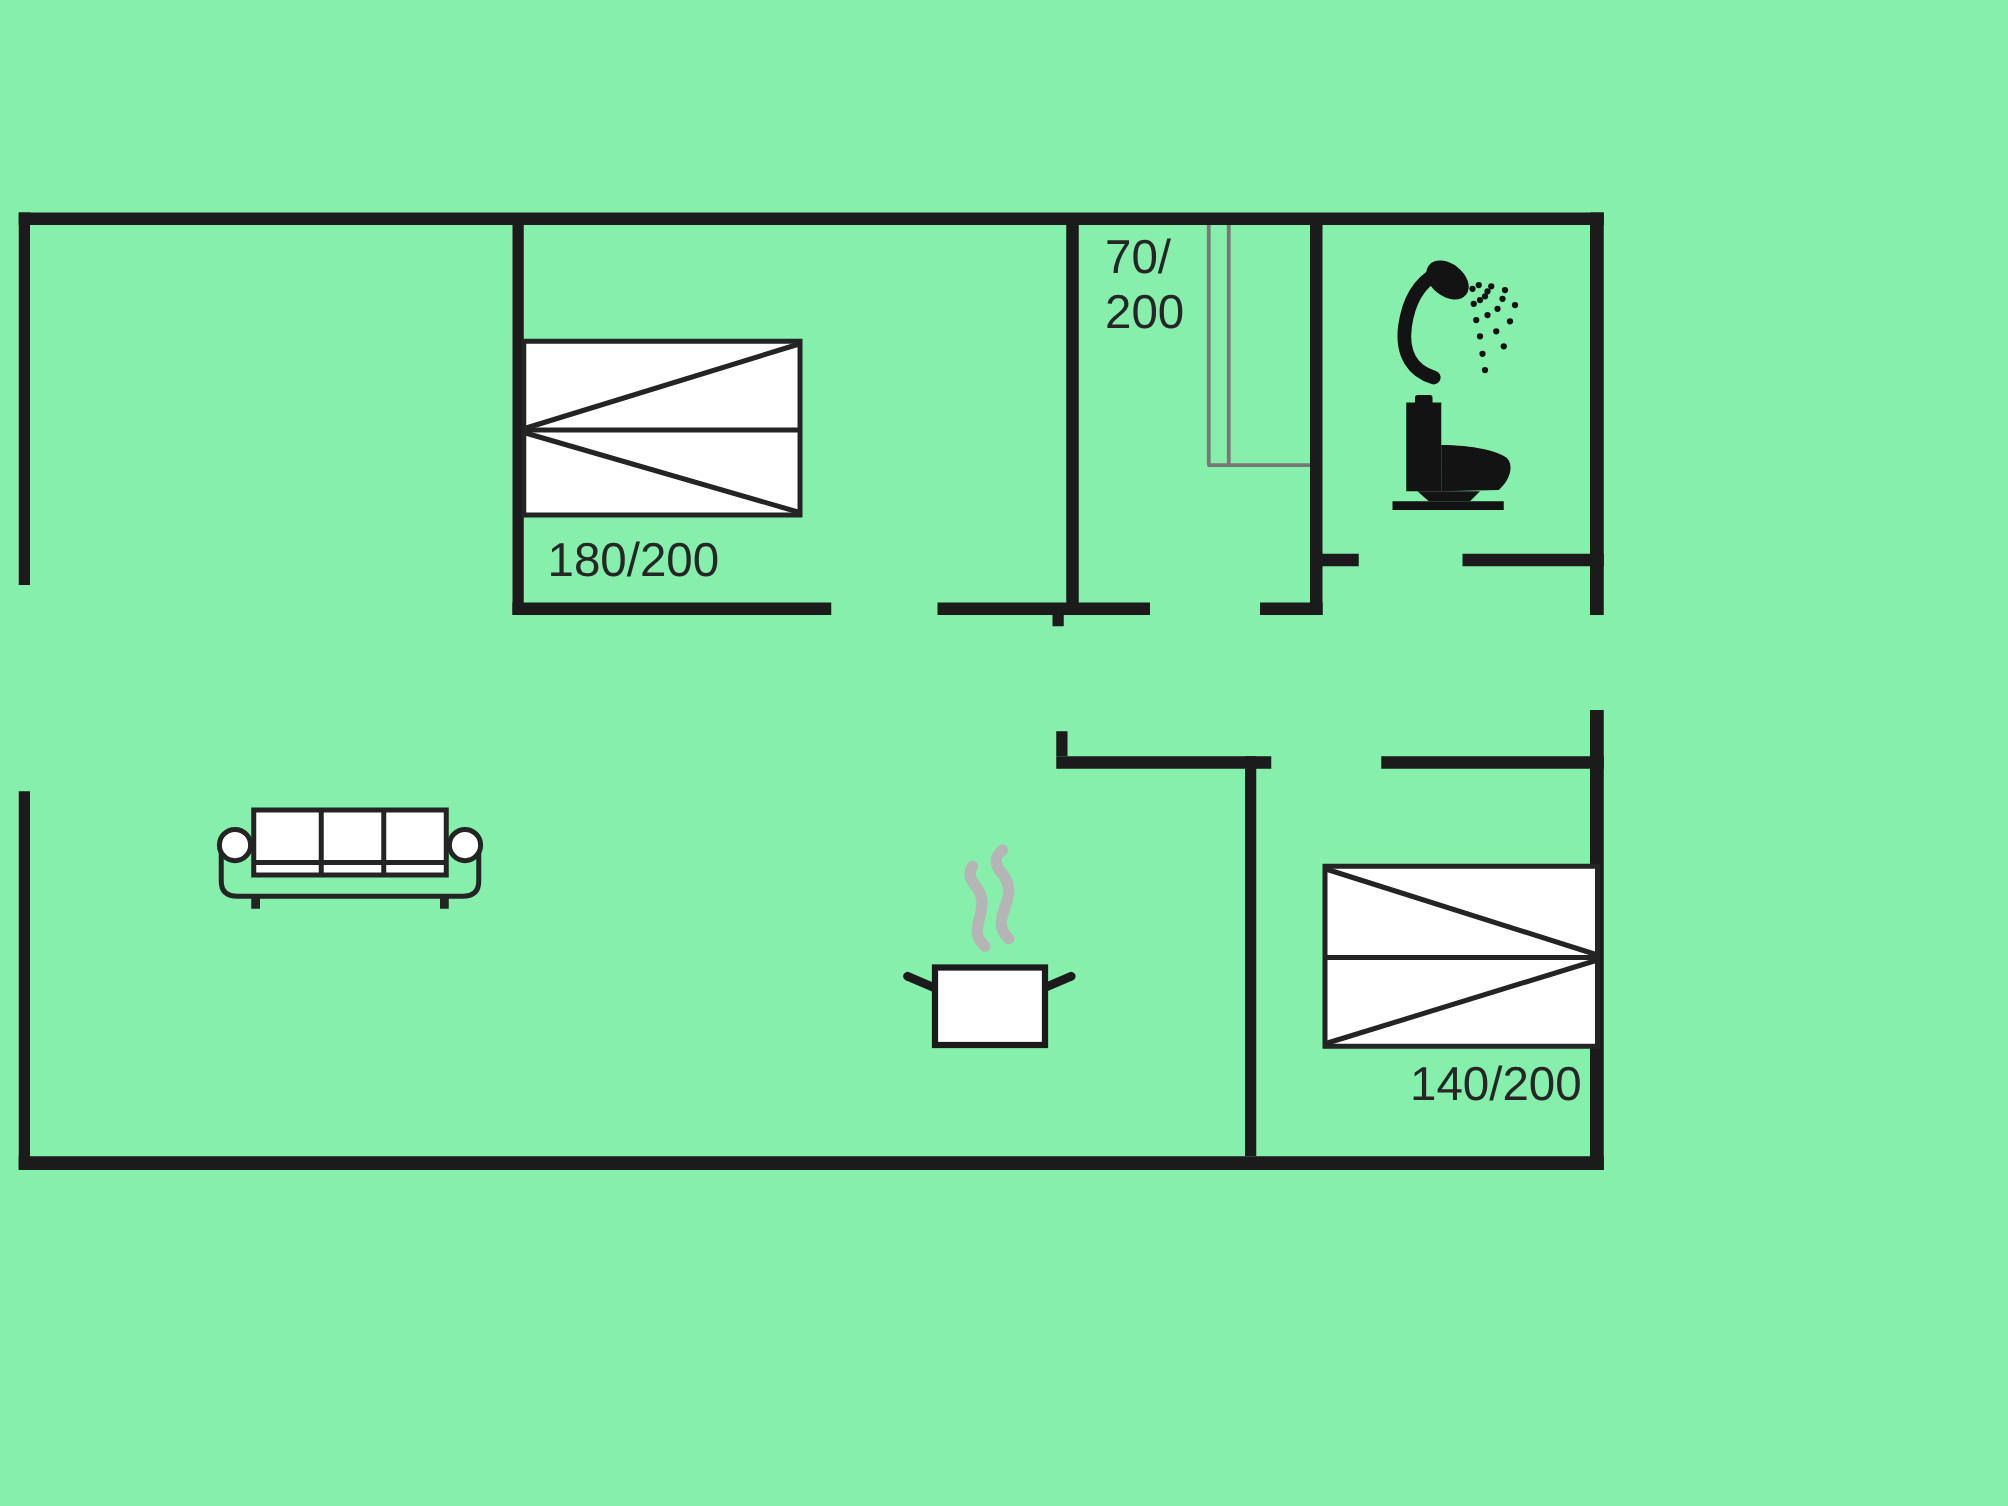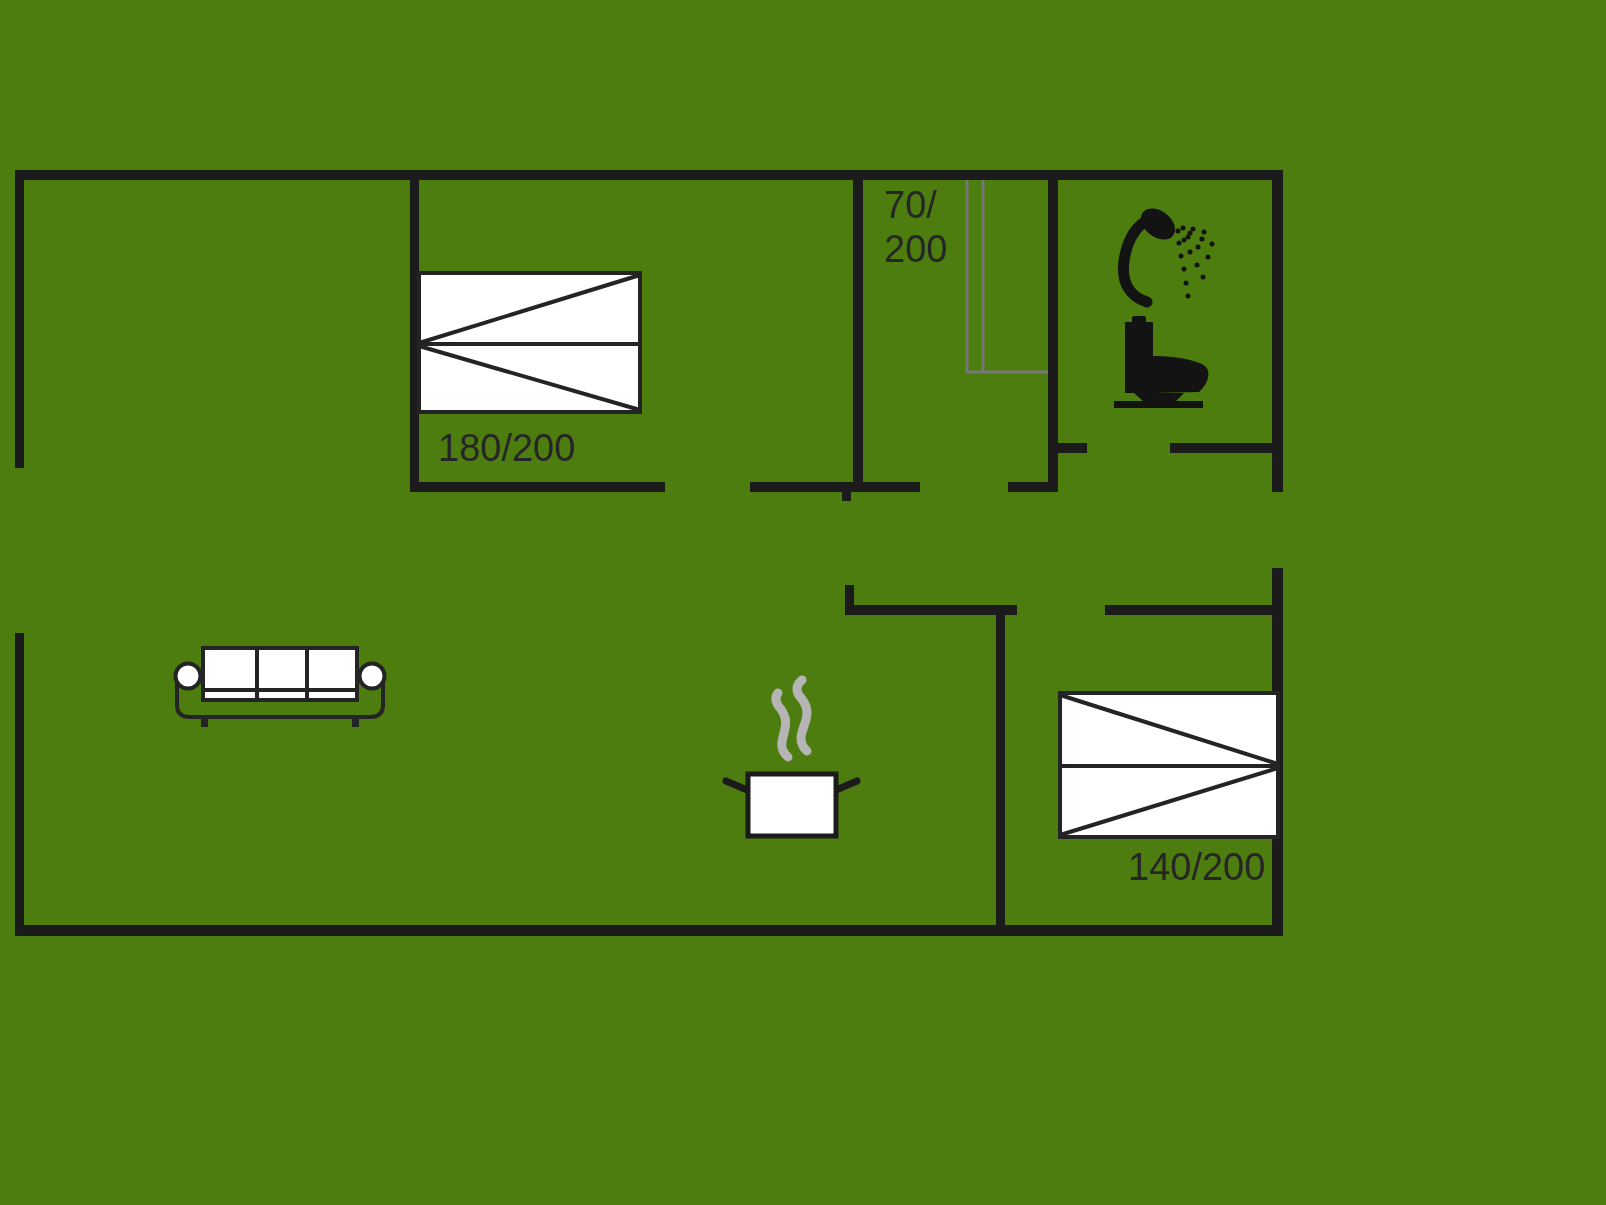--- a/index.html
+++ b/index.html
@@ -1,20 +1,20 @@
 <!DOCTYPE html>
 <html><head>
 <meta charset="utf-8">
 <style>
   html,body { margin:0; padding:0; background:#ffffff; }
   .canvas {
     position:relative;
     width:1606px;
     height:1205px;
-    background:#4d7c0f;
+    background:#86efac;
     overflow:hidden;
     font-family:"Liberation Sans", sans-serif;
   }
   .canvas svg { position:absolute; left:0; top:0; display:block; }
   svg text {
     font-family:"Liberation Sans", sans-serif;
     font-size:38px;
   }
 </style>
 </head>

